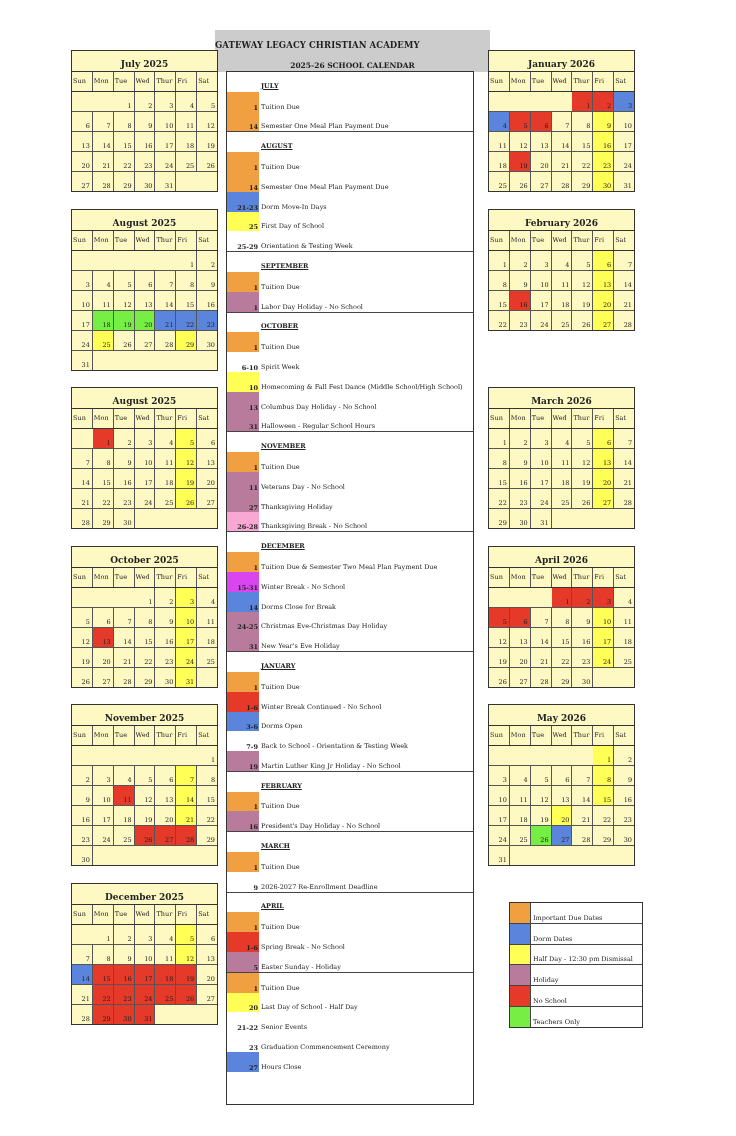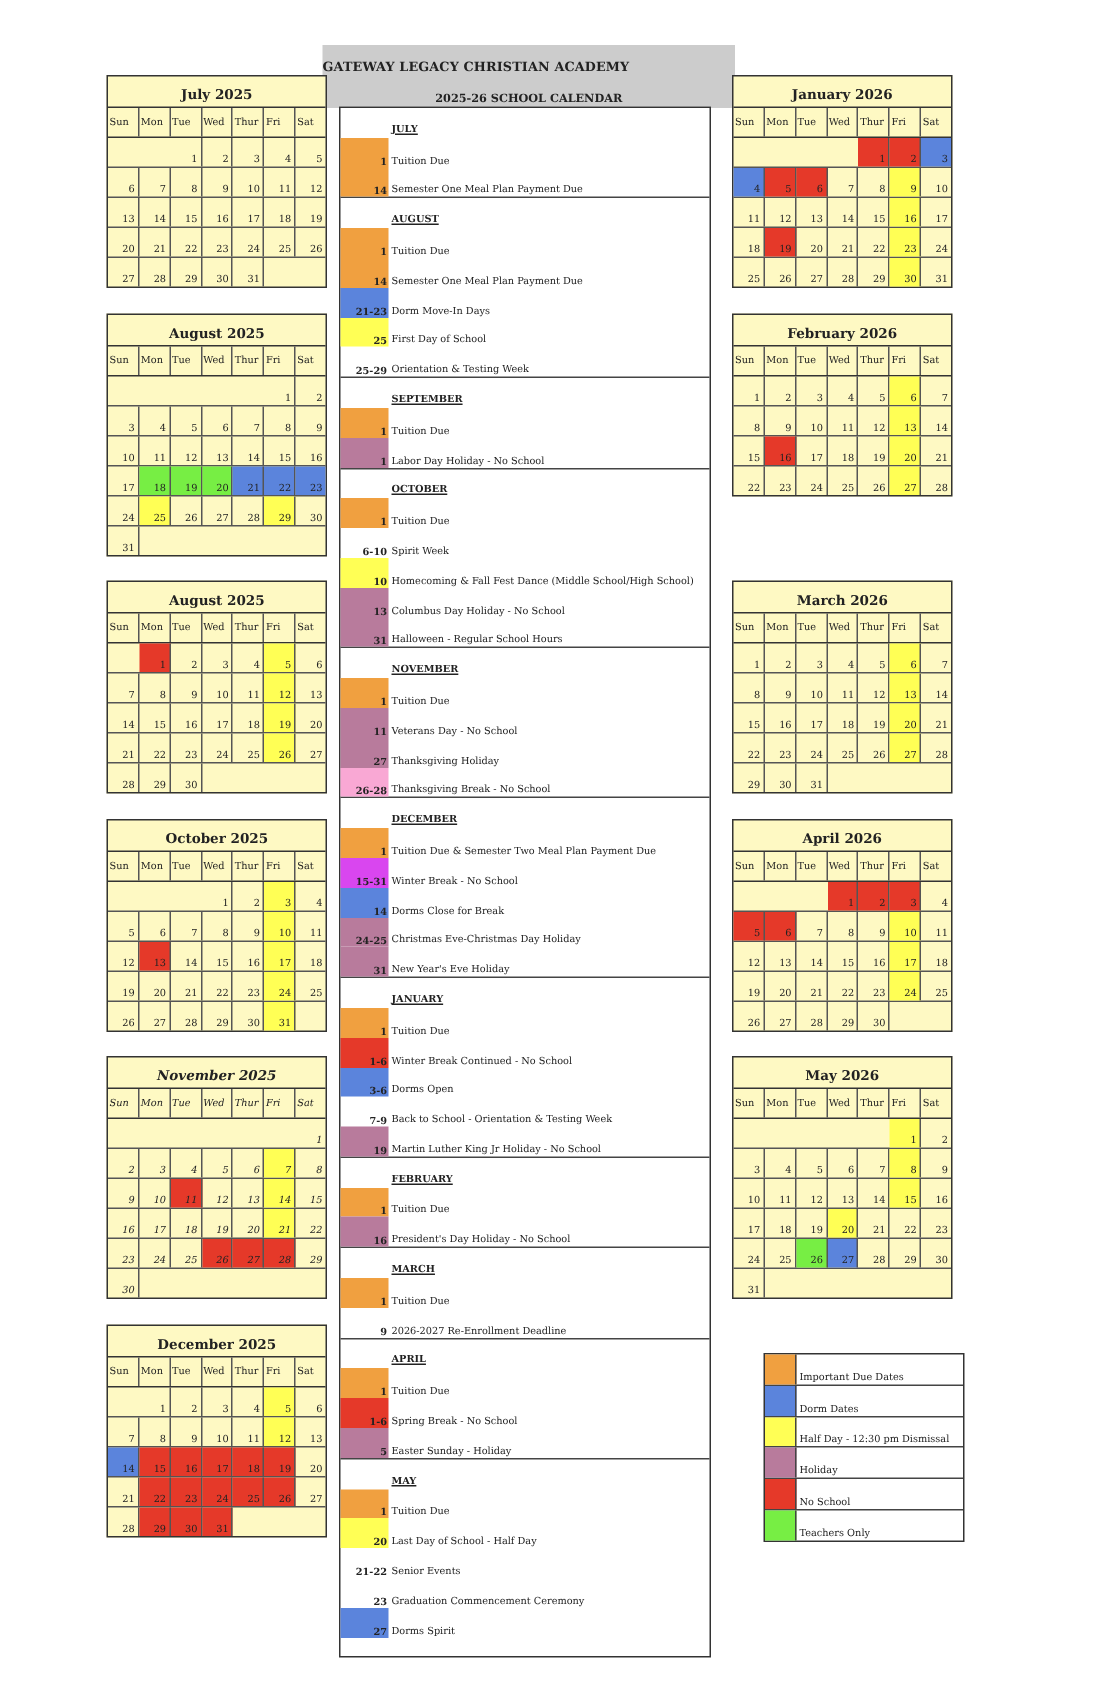--- a/index.html
+++ b/index.html
@@ -520,21 +520,21 @@
         </div>
         <div class="cell">
           <span>30</span>
         </div>
         <div class="cell" style="background: rgb(255, 255, 85);">
           <span>31</span>
         </div>
         <div class="cell empty"></div>
       </div>
     </div>
-    <div class="month" style="left: 71px; top: 704px; font-style: italic;">
+    <div class="month" style="left: 71px; top: 704px;">
       <div class="mtitle">November 2025</div>
       <div class="dow">
         <div>Sun</div>
         <div>Mon</div>
         <div>Tue</div>
         <div>Wed</div>
         <div>Thur</div>
         <div>Fri</div>
         <div>Sat</div>
       </div>
@@ -1557,42 +1557,38 @@
         <div class="ev-date" style="background: rgb(229, 57, 41);">1-6</div>
         <div class="ev-text">Spring Break - No School</div>
       </div>
       <div class="ev-row">
         <div class="ev-date" style="background: rgb(184, 123, 156);">5</div>
         <div class="ev-text">Easter Sunday - Holiday</div>
       </div>
     </div>
     <div class="ev-section">
       <div class="ev-row">
-        <div class="ev-date"></div>
-        <div class="ev-head">MAY</div>
-      </div>
-      <div class="ev-row">
         <div class="ev-date" style="background: rgb(240, 160, 64);">1</div>
         <div class="ev-text">Tuition Due</div>
       </div>
       <div class="ev-row">
         <div class="ev-date" style="background: rgb(255, 255, 85);">20</div>
         <div class="ev-text">Last Day of School - Half Day</div>
       </div>
       <div class="ev-row">
         <div class="ev-date">21-22</div>
         <div class="ev-text">Senior Events</div>
       </div>
       <div class="ev-row">
         <div class="ev-date">23</div>
         <div class="ev-text">Graduation Commencement Ceremony</div>
       </div>
       <div class="ev-row">
         <div class="ev-date" style="background: rgb(91, 132, 220);">27</div>
-        <div class="ev-text">Dorms Spirit</div>
+        <div class="ev-text">Hours Close</div>
       </div>
     </div>
   </div>
 
 <div class="legend" id="legend">
     <div class="lrow">
       <div class="sw" style="background: rgb(240, 160, 64);"></div>
       <div class="lt">Important Due Dates</div>
     </div>
     <div class="lrow">

